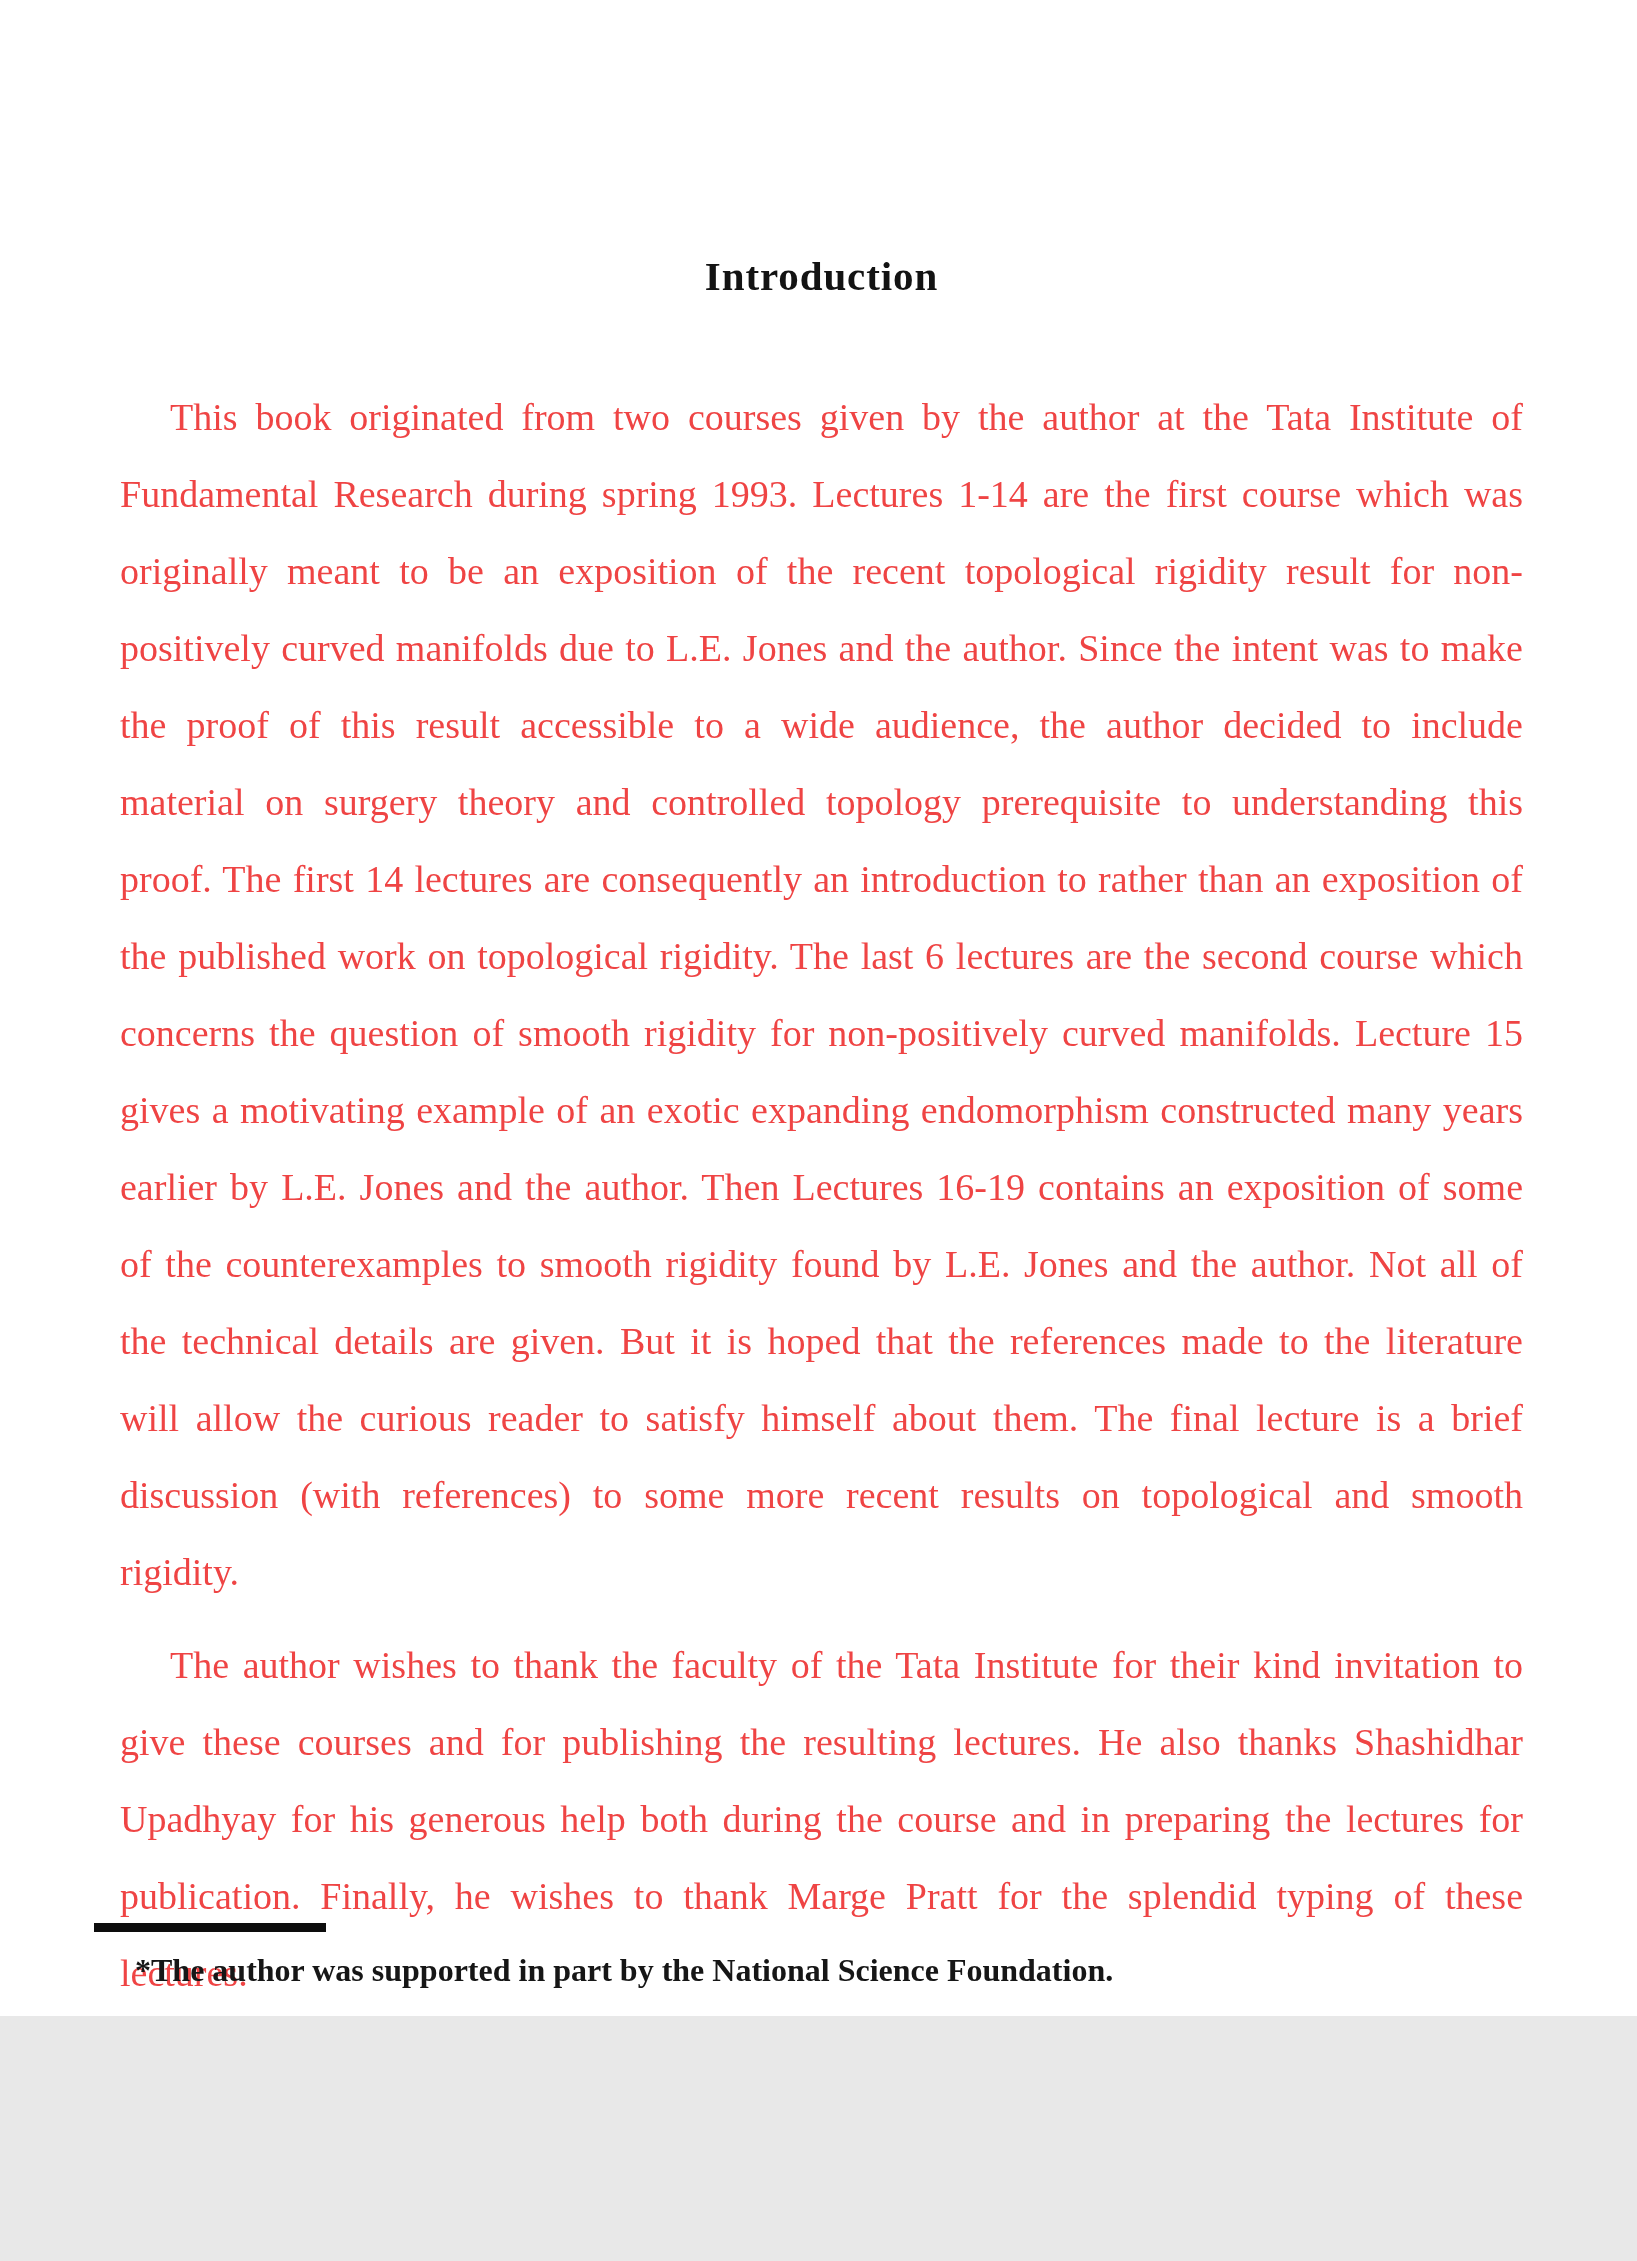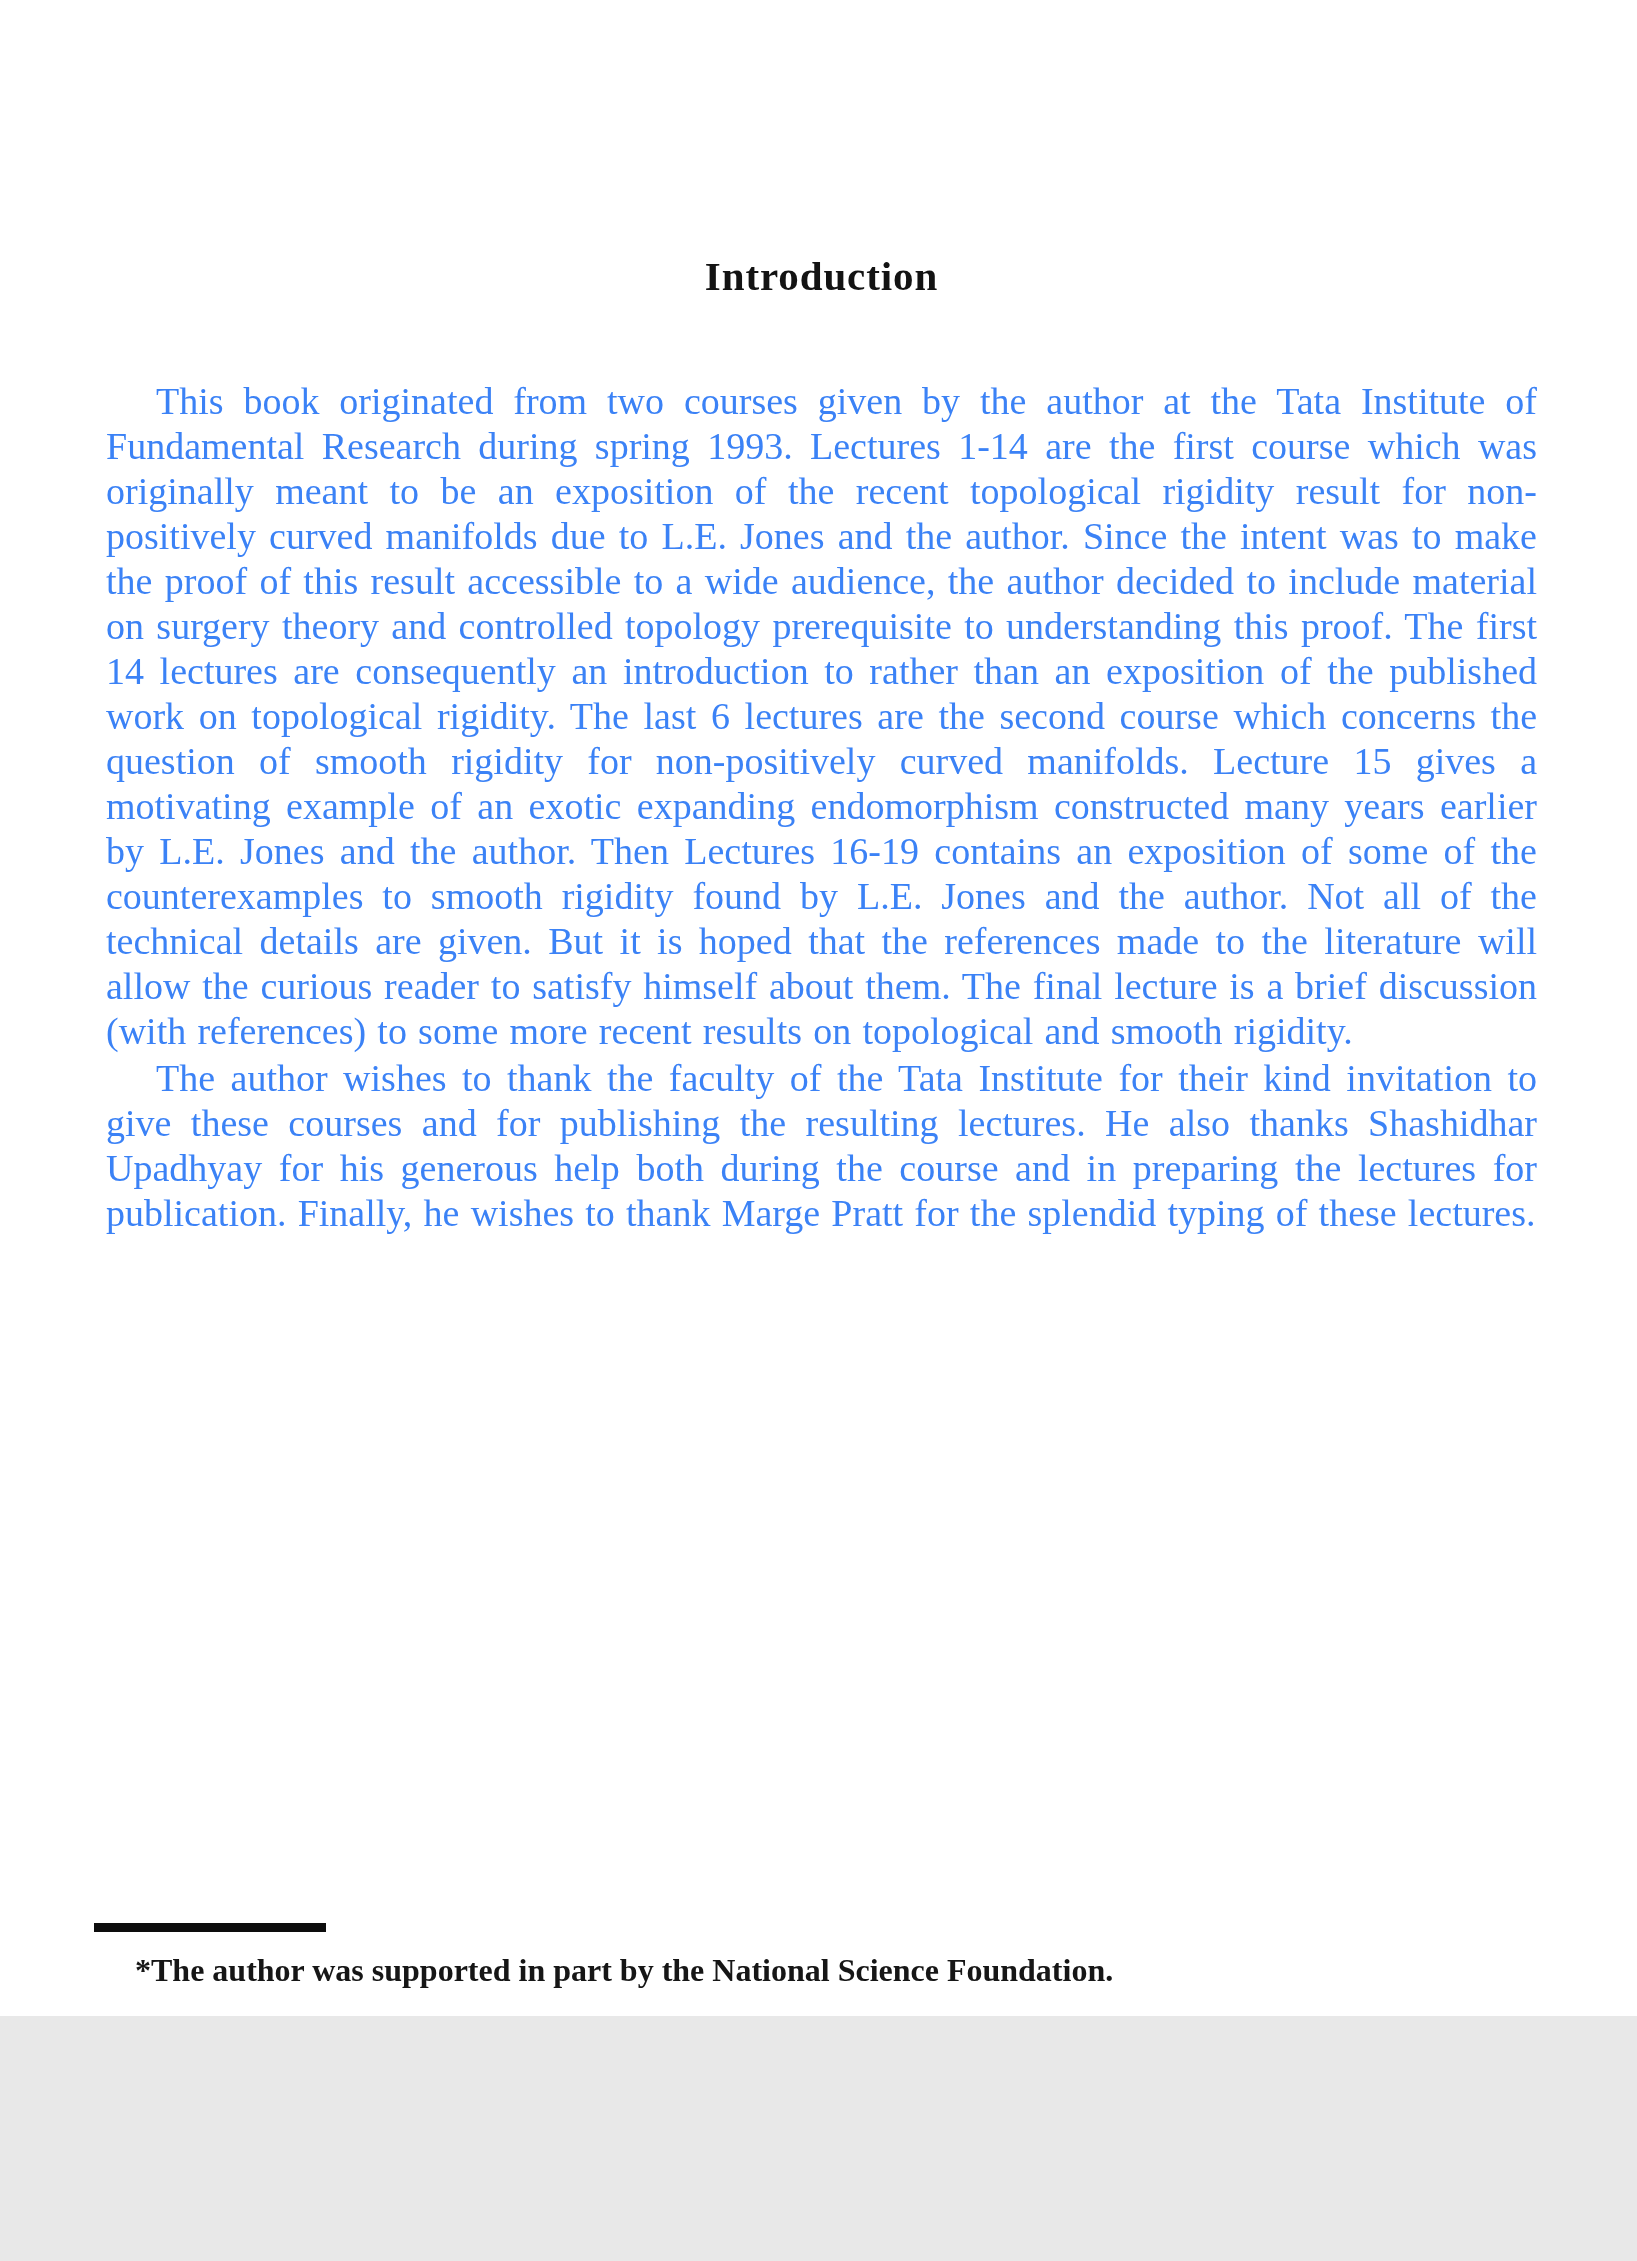--- a/index.html
+++ b/index.html
@@ -24,27 +24,27 @@
   }
   .heading {
     margin: 0 0 79px 0;
     text-align: center;
     font-size: 41px;
     font-weight: bold;
     letter-spacing: 0.9px;
     color: #131313;
   }
   .para {
-    margin: 2px;
+    margin: 16px;
     font-size: 38px;
-    line-height: 45px;
+    line-height: 77px;
     text-align: justify;
     text-indent: 50px;
     word-spacing: 1.7px;
-    color: #3b82f6;
+    color: #ef4444;
   }
   .footnote {
     position: absolute;
     left: 94px;
     bottom: 24px;
     width: 1435px;
   }
   .footnote-rule {
     width: 232px;
     height: 9.4px;

